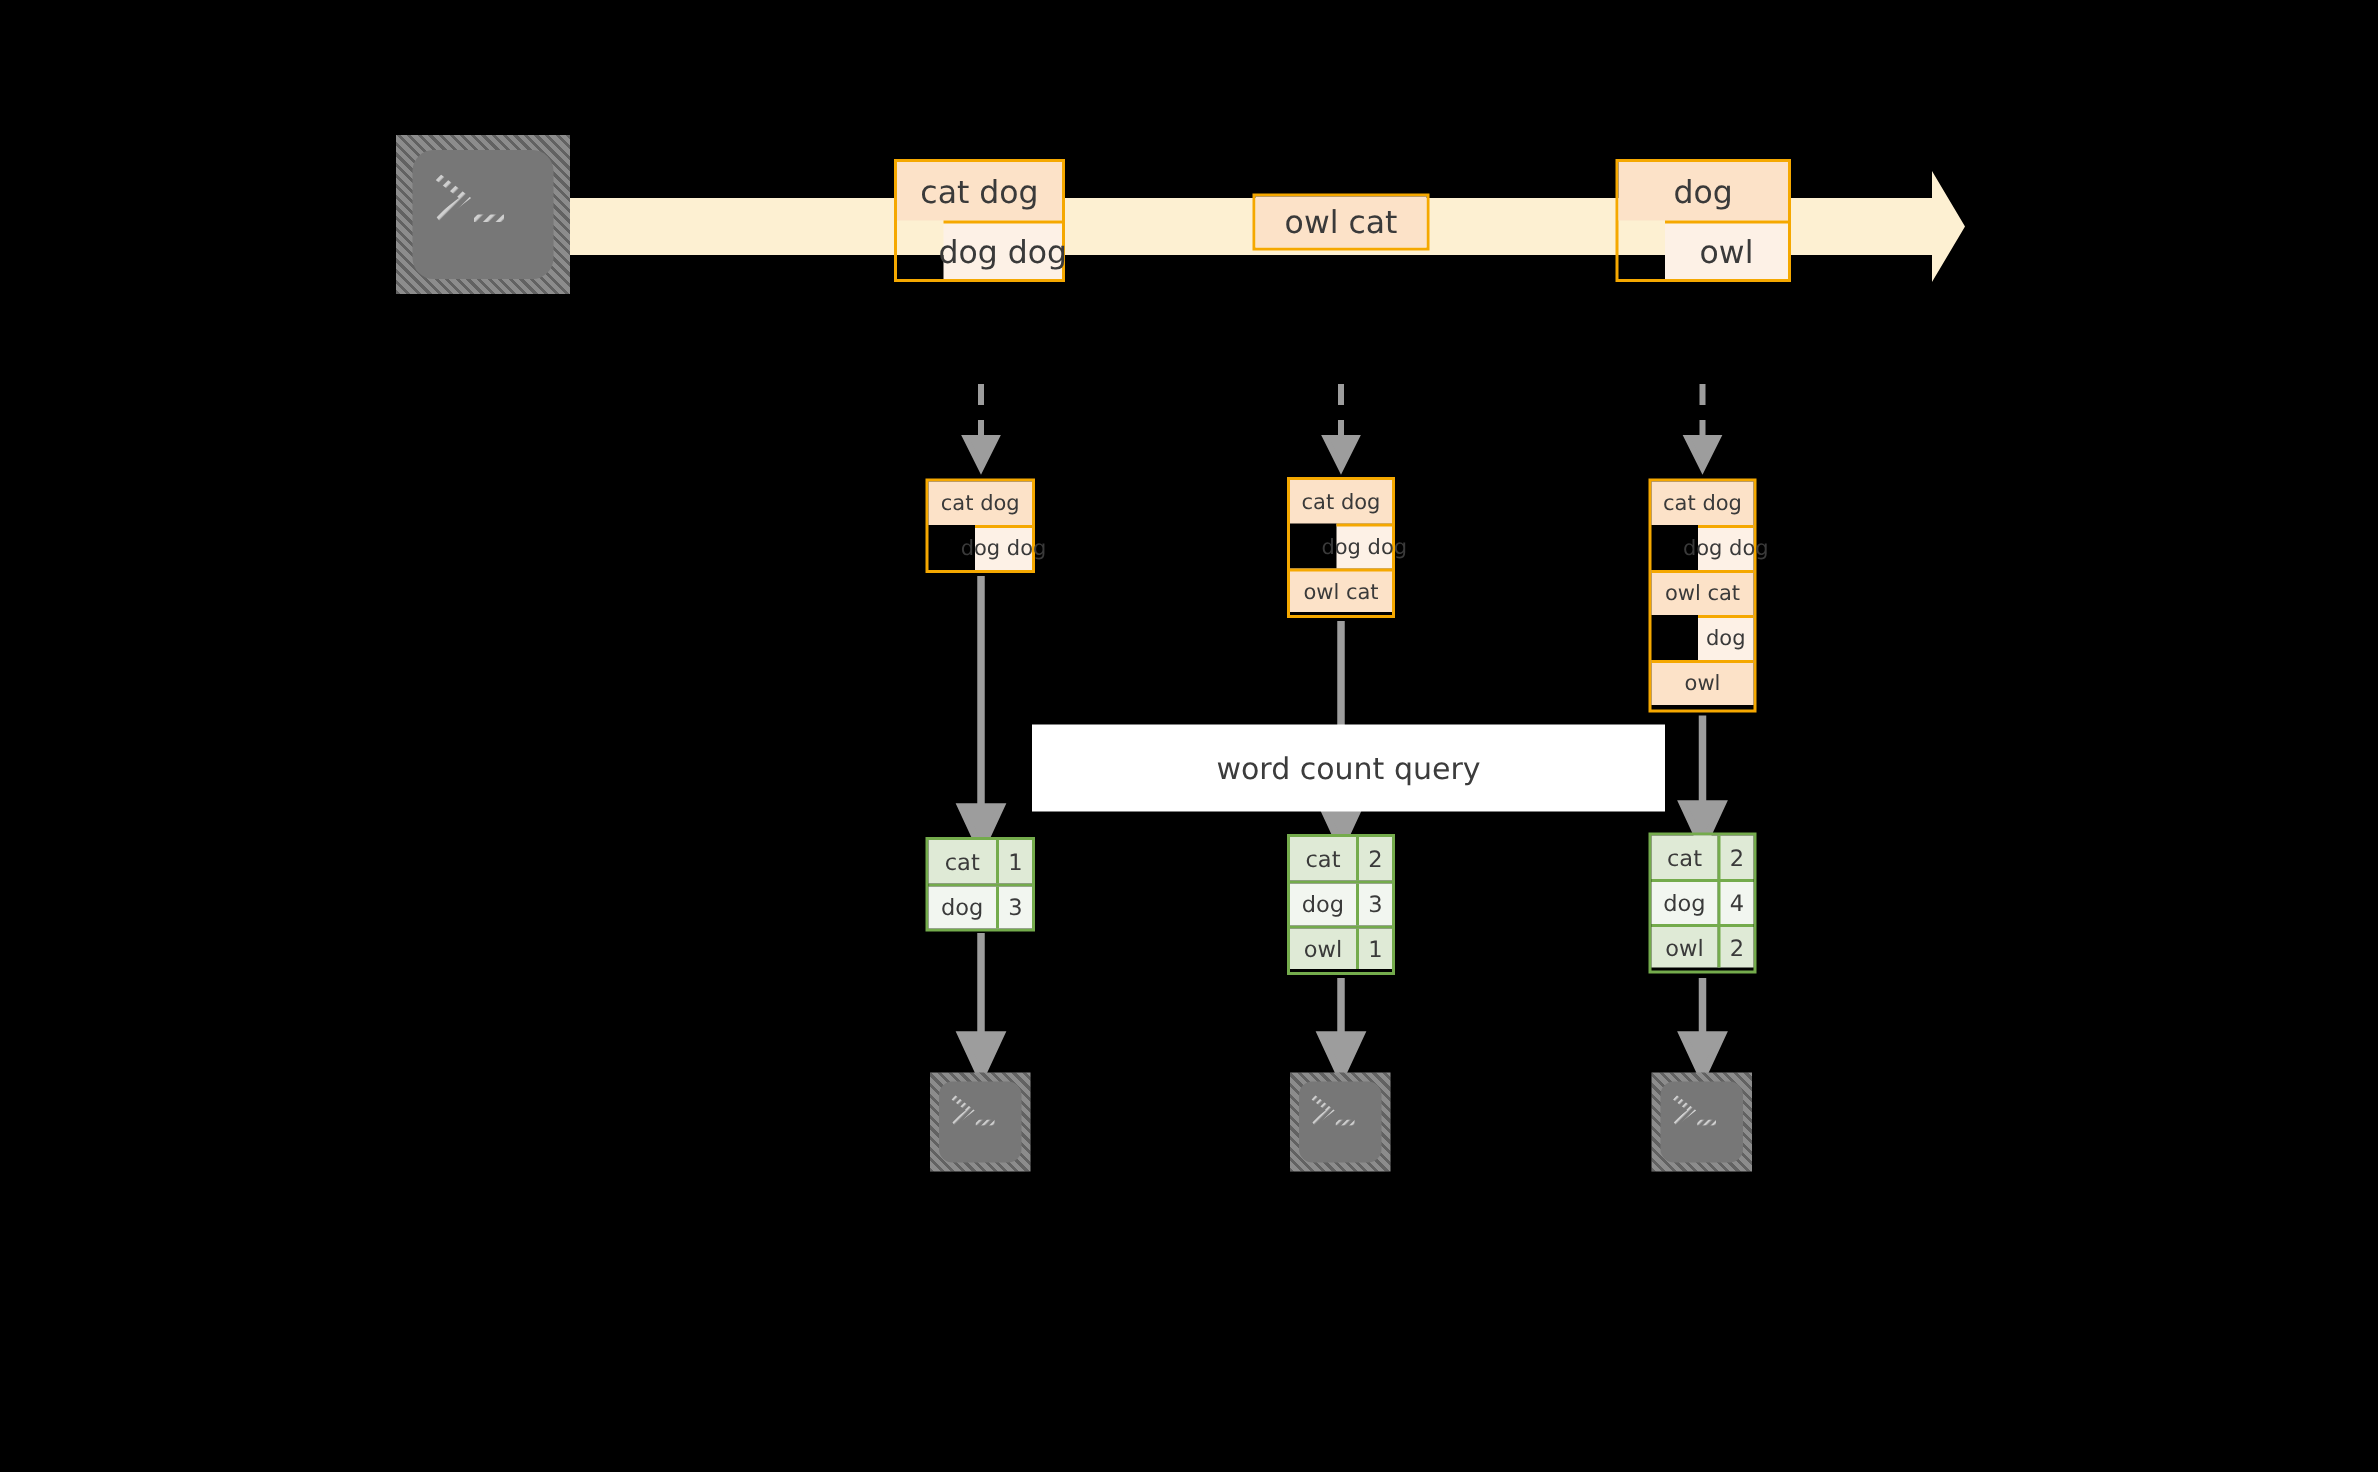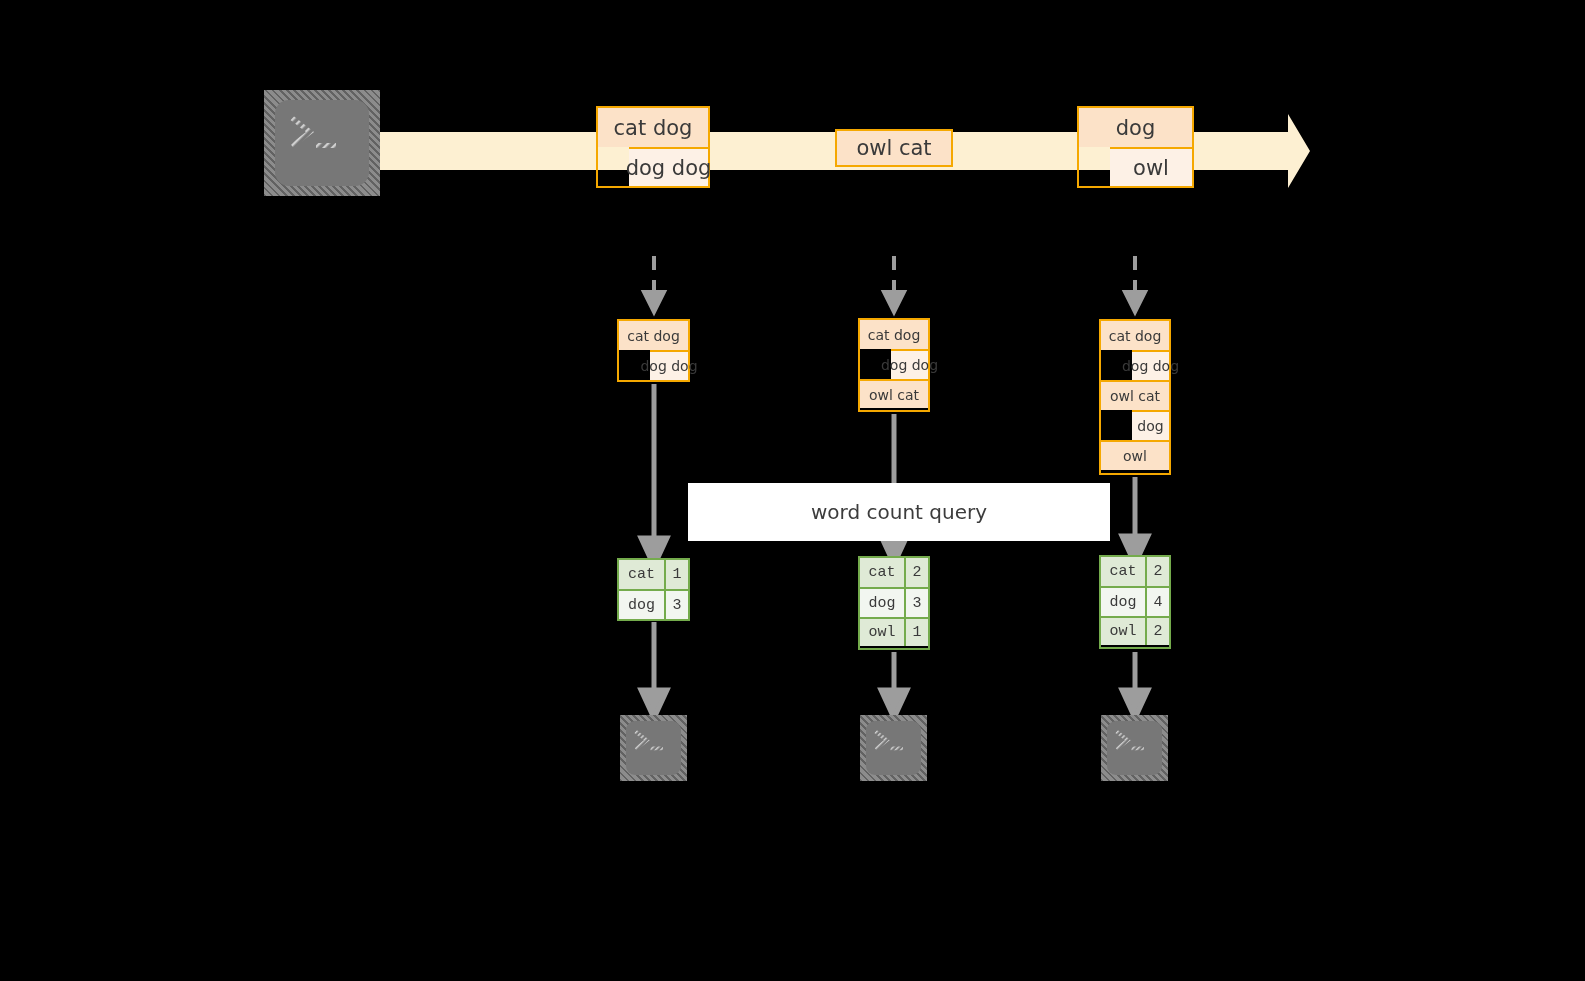--- a/index.html
+++ b/index.html
@@ -26,21 +26,21 @@
   .logrow.a{background:#fce2c8;}
   .logrow.b{background:#fdf1e6;margin-left:31px;}
   .logrow.sep{border-top:2px solid #f5a800;}
 
   
   .counttbl{position:absolute;box-sizing:border-box;border:2px solid #74ab4c;
             border-collapse:collapse;}
   .ctrow{display:flex;box-sizing:border-box;}
   .ctrow.sep{border-top:2px solid #74ab4c;}
   .ctword,.ctnum{box-sizing:border-box;display:flex;align-items:center;
-                 justify-content:center;color:#3a3a3a;font-family:Liberation Mono, monospace;}
+                 justify-content:center;color:#3a3a3a;}
   .ctnum{border-left:2px solid #74ab4c;}
   .g-a{background:#dfead6;}
   .g-b{background:#f2f6f0;}
 
   
   #arrows{position:absolute;left:0;top:0;width:1585px;height:981px;}
 
   
   .querylabel{position:absolute;background:#ffffff;display:flex;align-items:center;
               justify-content:center;color:#3c3c3c;}

